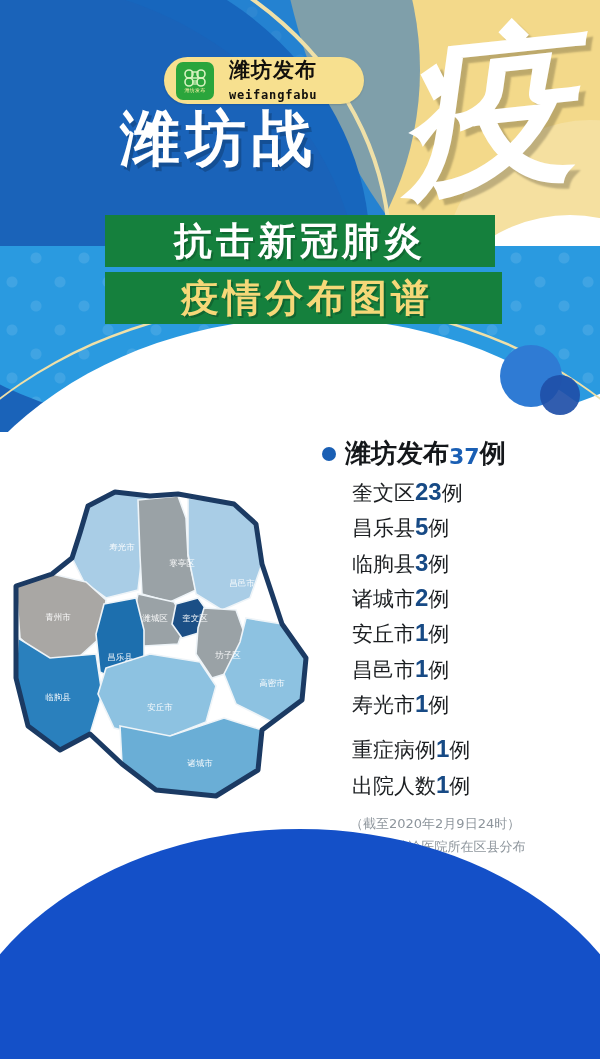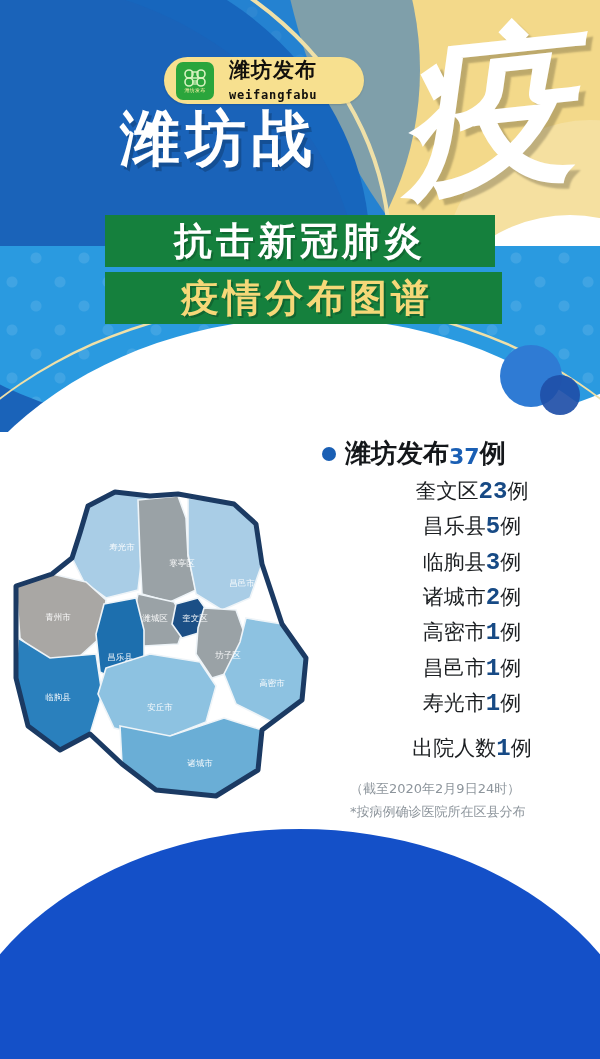--- a/index.html
+++ b/index.html
@@ -158,22 +158,22 @@
   }
   .stat-head .hd-txt{
     font-family:"DejaVu Sans",sans-serif;font-size:26px;font-weight:700;color:#14171a;
     letter-spacing:0;line-height:1;white-space:nowrap;
   }
   .stat-head .hd-num{
     font-family:"DejaVu Sans",sans-serif;font-size:22px;font-weight:700;color:#1a5fb4;
     line-height:1;vertical-align:-2px;
   }
   .stat-row{
-    font-family:Liberation Mono, monospace;font-size:21px;color:#1c1f22;
-    margin:0 0 7px 30px;line-height:1.18;white-space:nowrap;text-align:center;
+    font-family:Liberation Sans, sans-serif;font-size:21px;color:#1c1f22;
+    margin:0 0 7px 30px;line-height:1.18;white-space:nowrap;
   }
   .stat-row .num{
     font-weight:700;color:#174a85;font-size:24px;
   }
   .stat-gap{height:10px;}
   .note{
     margin:14px 0 0 28px;font-family:"DejaVu Sans",sans-serif;
     font-size:13px;color:#8d959c;line-height:1.7;white-space:nowrap;
   }
   .note.second{margin-top:1px;}
@@ -285,28 +285,29 @@
     <div class="stat-head">
       <div class="bullet"></div>
       <div class="hd-txt"><span>潍坊发布</span><span class="hd-num">37</span><span>例</span></div>
     </div>
 
     <div>
       <div class="stat-row"><span>奎文区</span><span class="num">23</span><span>例</span></div>
       <div class="stat-row"><span>昌乐县</span><span class="num">5</span><span>例</span></div>
       <div class="stat-row"><span>临朐县</span><span class="num">3</span><span>例</span></div>
       <div class="stat-row"><span>诸城市</span><span class="num">2</span><span>例</span></div>
-      <div class="stat-row"><span>高密市</span><span class="num">1</span><span>例</span></div>
+      <div class="stat-row"><span>安丘市</span><span class="num">1</span><span>例</span></div>
       <div class="stat-row"><span>昌邑市</span><span class="num">1</span><span>例</span></div>
       <div class="stat-row"><span>寿光市</span><span class="num">1</span><span>例</span></div>
     </div>
 
     <div class="stat-gap"></div>
 
     <div>
+      <div class="stat-row"><span>重症病例</span><span class="num">1</span><span>例</span></div>
       <div class="stat-row"><span>出院人数</span><span class="num">1</span><span>例</span></div>
     </div>
 
     <div class="note">（截至2020年2月9日24时）</div>
     <div class="note second">*按病例确诊医院所在区县分布</div>
   </div>
 
   <div class="foot-arc"></div>
 
 </div>

